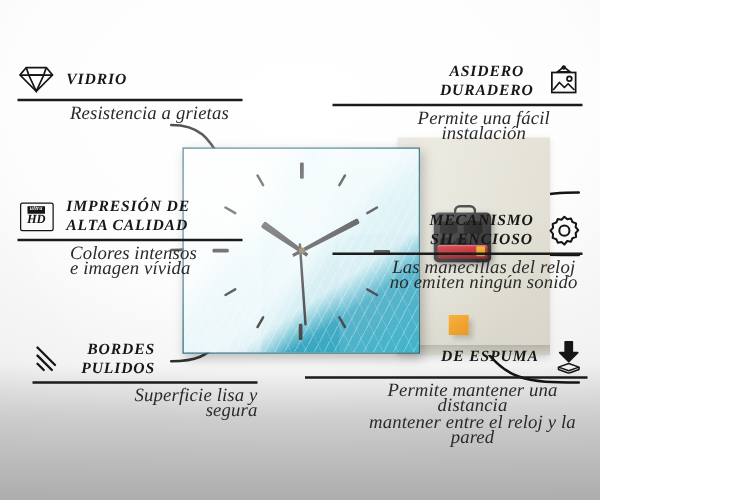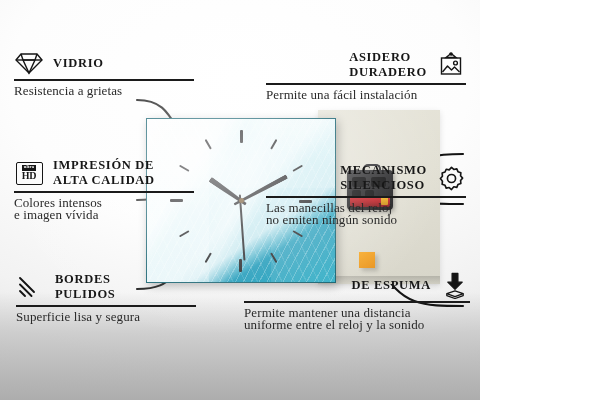--- a/index.html
+++ b/index.html
@@ -4,20 +4,21 @@
 <style>
   html,body{margin:0;padding:0;}
   body{
     width:600px;height:400px;overflow:hidden;
     font-family:"Liberation Serif", serif;
     background:#ffffff;
   }
   #stage{position:relative;width:480px;height:400px;overflow:hidden;
     background:
       radial-gradient(120% 90% at 50% 20%, #ffffff 0%, #fdfdfd 40%, #f2f2f2 68%, #e6e6e6 84%, #d8d8d8 100%);
+    font-style: italic;
   }
   
   .floor{position:absolute;left:0;right:0;bottom:0;height:108px;
     background:linear-gradient(180deg, rgba(214,214,214,0) 0%, rgba(196,196,196,.75) 38%, #adadad 100%);
     pointer-events:none;}
   .vign{position:absolute;inset:0;pointer-events:none;
     background:radial-gradient(80% 70% at 45% 42%, rgba(255,255,255,.55) 0%, rgba(255,255,255,0) 60%);}
 
   
   .product{position:absolute;left:140px;top:104px;width:300px;height:185px;}
@@ -83,24 +84,24 @@
 
   
   svg.leads{position:absolute;inset:0;width:600px;height:400px;pointer-events:none;}
 
   
   .callout{position:absolute;}
   .callout .row{display:flex;align-items:center;gap:9px;}
   .callout .ttl{font-size:12.5px;font-weight:bold;letter-spacing:.7px;color:#171717;
     line-height:15px;text-transform:uppercase;}
   .callout .rule{height:1.5px;background:#1b1b1b;margin:3px 0 4px;}
-  .callout .sub{font-size:13px;color:#2a2a2a;line-height:12.5px;letter-spacing:.1px;}
+  .callout .sub{font-size:15px;color:#2a2a2a;line-height:12.5px;letter-spacing:.1px;margin-left:42px;}
   .callout.left{text-align:left;}
   .callout.left .row{flex-direction:row;}
-  .callout.right{text-align:left;}
+  .callout.right{text-align:center;}
   .callout.right .row{flex-direction:row;justify-content:flex-end;}
   .ico{flex:0 0 auto;width:30px;height:26px;display:flex;align-items:center;justify-content:center;color:#151515;}
   .hdbox{width:25px;height:21px;border:1.6px solid #151515;border-radius:2px;
     display:flex;flex-direction:column;align-items:center;justify-content:center;line-height:1;}
   .hdbox .u{font-size:4.6px;font-weight:bold;letter-spacing:.2px;background:#151515;color:#fff;padding:.5px 2px;}
   .hdbox .h{font-size:10px;font-weight:bold;letter-spacing:-.2px;margin-top:.5px;}
 </style>
 </head>
 <body>
 
@@ -224,21 +225,21 @@
       <span>
         <span class="ttl" style="display:block">IMPRESIÓN DE</span>
         <span class="ttl" style="display:block">ALTA CALIDAD</span>
       </span>
     </div>
     <div class="rule"></div>
     <div class="sub">Colores intensos</div>
     <div class="sub">e imagen vívida</div>
   </div>
 
-  <div class="callout left" style="left:16px;top:272px;width:180px;">
+  <div class="callout left" style="left:26px;top:272px;width:180px;text-align:right;">
     <div class="row">
       <span class="ico">
         <svg width="28" height="24" viewBox="0 0 28 24" fill="none" stroke="#151515" stroke-width="1.9" stroke-linecap="round">
           <path d="M3 3L17 17"></path>
             <path d="M3 9.5L14.5 21"></path>
             <path d="M3 16L8 21"></path>
             <path d="M3 3v18h18" stroke-width="1.2" opacity="0"></path>
         </svg>
       </span>
       <span>
@@ -263,21 +264,21 @@
           <rect x="5.5" y="6" width="19" height="16"></rect>
           <circle cx="19.5" cy="11" r="1.9"></circle>
           <path d="M6.5 20l5-6 4 4 3-3 5 5" stroke-linejoin="round"></path>
         </svg>
       </span>
     </div>
     <div class="rule"></div>
     <div class="sub">Permite una fácil instalación</div>
   </div>
 
-  <div class="callout right" style="right:14px;top:163px;width:200px;">
+  <div class="callout right" style="right:14px;top:169px;width:200px;">
     <div class="row">
       <span>
         <span class="ttl" style="display:block">MECANISMO</span>
         <span class="ttl" style="display:block">SILENCIOSO</span>
       </span>
       <span class="ico">
         <svg width="27" height="27" viewBox="0 0 28 28" fill="none" stroke="#151515" stroke-width="1.7" stroke-linejoin="round">
           <path d="M14 2.5l2.4 2.1 3.1-.6 1.2 2.9 3 1.1-.3 3.2 2.1 2.4-2.1 2.4.3 3.2-3 1.1-1.2 2.9-3.1-.6L14 25.5l-2.4-2.1-3.1.6-1.2-2.9-3-1.1.3-3.2L2.5 14l2.1-2.4-.3-3.2 3-1.1 1.2-2.9 3.1.6z"></path>
           <circle cx="14" cy="14" r="4.2"></circle>
         </svg>
@@ -296,16 +297,16 @@
       <span class="ico">
         <svg width="26" height="27" viewBox="0 0 26 28" fill="#151515" stroke="#151515" stroke-width="1.3" stroke-linejoin="round">
           <path d="M10 1.5h6v9h4.5L13 18 5.5 10.5H10z"></path>
           <path d="M13 19.5l8.5 3-8.5 3-8.5-3z" fill="none"></path>
           <path d="M4.5 22.5v2l8.5 3 8.5-3v-2" fill="none"></path>
         </svg>
       </span>
     </div>
     <div class="rule"></div>
     <div class="sub">Permite mantener una distancia</div>
-    <div class="sub">uniforme entre el reloj y la sonido</div>
+    <div class="sub">mantener entre el reloj y la pared</div>
   </div>
 
 </div>
 
 </body></html>

